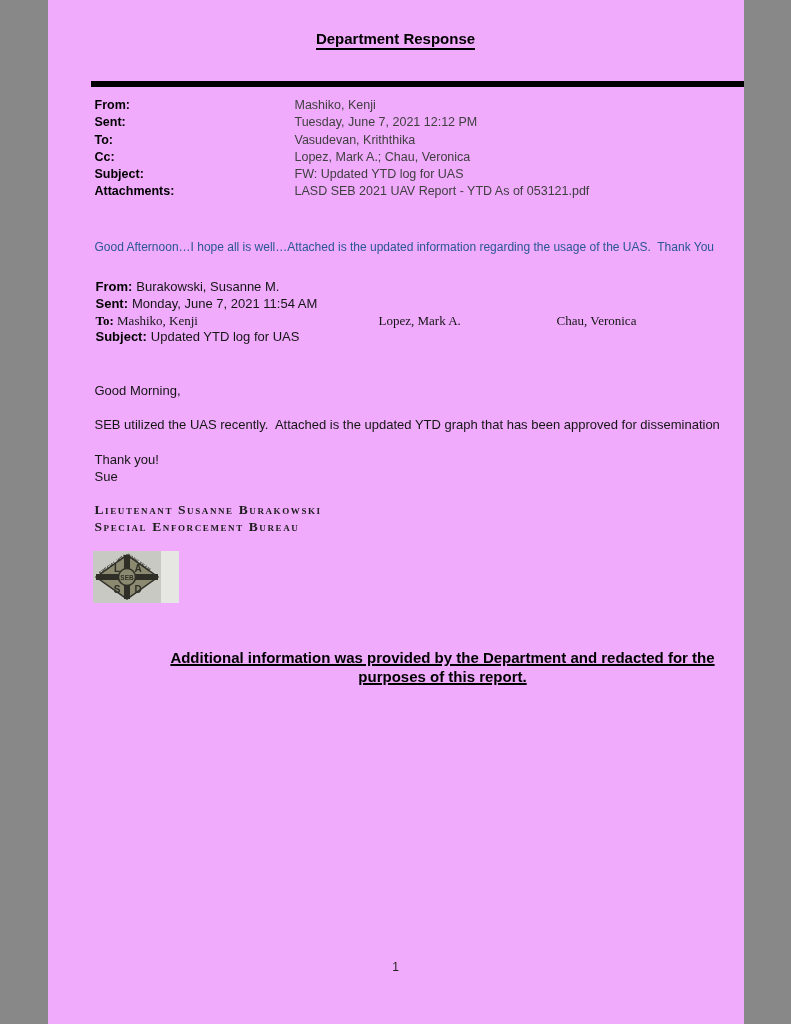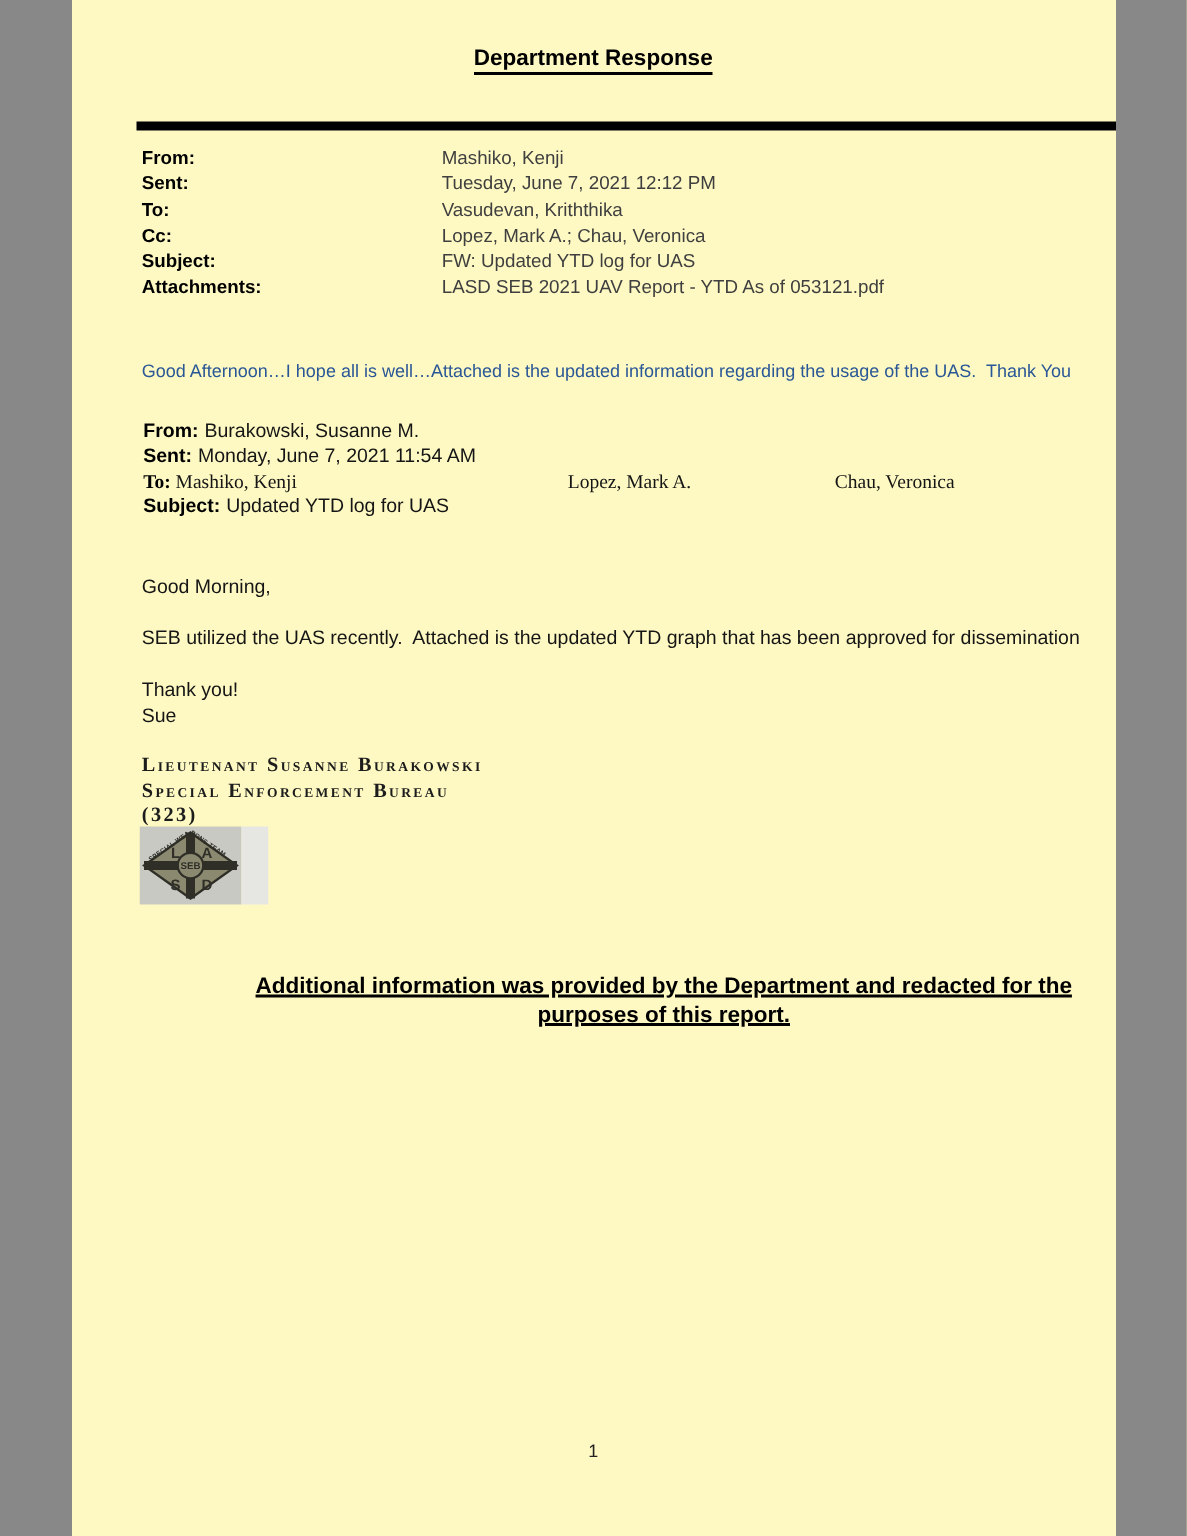--- a/index.html
+++ b/index.html
@@ -1,18 +1,18 @@
 <!DOCTYPE html>
 <html><head>
 <meta charset="utf-8">
 <style>
   html,body { margin:0; padding:0; background:#888; }
   .page {
     position:relative; width:696px; height:1024px; margin:0 auto;
-    background:#fef9c3; overflow:hidden;
+    background:#f0abfc; overflow:hidden;
     font-family:"Liberation Sans", sans-serif; color:#111;
   }
   .doc-title {
     position:absolute; top:30px; left:0; width:100%;
     text-align:center; font-size:15px; font-weight:700; color:#000;
   }
   .doc-title .u { border-bottom:2px solid #000; padding-bottom:1px; }
   .divider {
     position:absolute; left:43px; top:81px; width:707px; height:6px;
     background:#000;
@@ -123,21 +123,20 @@
   </div>
 
   <div class="body-line bl-0">Good Morning,</div>
   <div class="body-line bl-1">SEB utilized the UAS recently.&nbsp; Attached is the updated YTD graph that has been approved for dissemination</div>
   <div class="body-line bl-2">Thank you!</div>
   <div class="body-line bl-3">Sue</div>
 
   <div class="signature">
     <div>Lieutenant Susanne Burakowski</div>
     <div>Special Enforcement Bureau</div>
-    <div>(323)</div>
   </div>
 
   <div class="patch">
     <svg width="86" height="54" viewBox="0 0 86 54">
       <rect x="0" y="1" width="68" height="52" fill="#c9c9c4"></rect>
       <rect x="68" y="1" width="18" height="52" fill="#e6e6e2"></rect>
       <polygon points="3,27 34,5 65,27 34,49" stroke="#2f2f28" stroke-width="1.5" fill="#8b8a70"></polygon>
       <line x1="3" y1="27" x2="65" y2="27" stroke-width="6" stroke="#2f2f28"></line>
       <line x1="34" y1="5" x2="34" y2="49" stroke-width="6" stroke="#2f2f28"></line>
       <defs>

